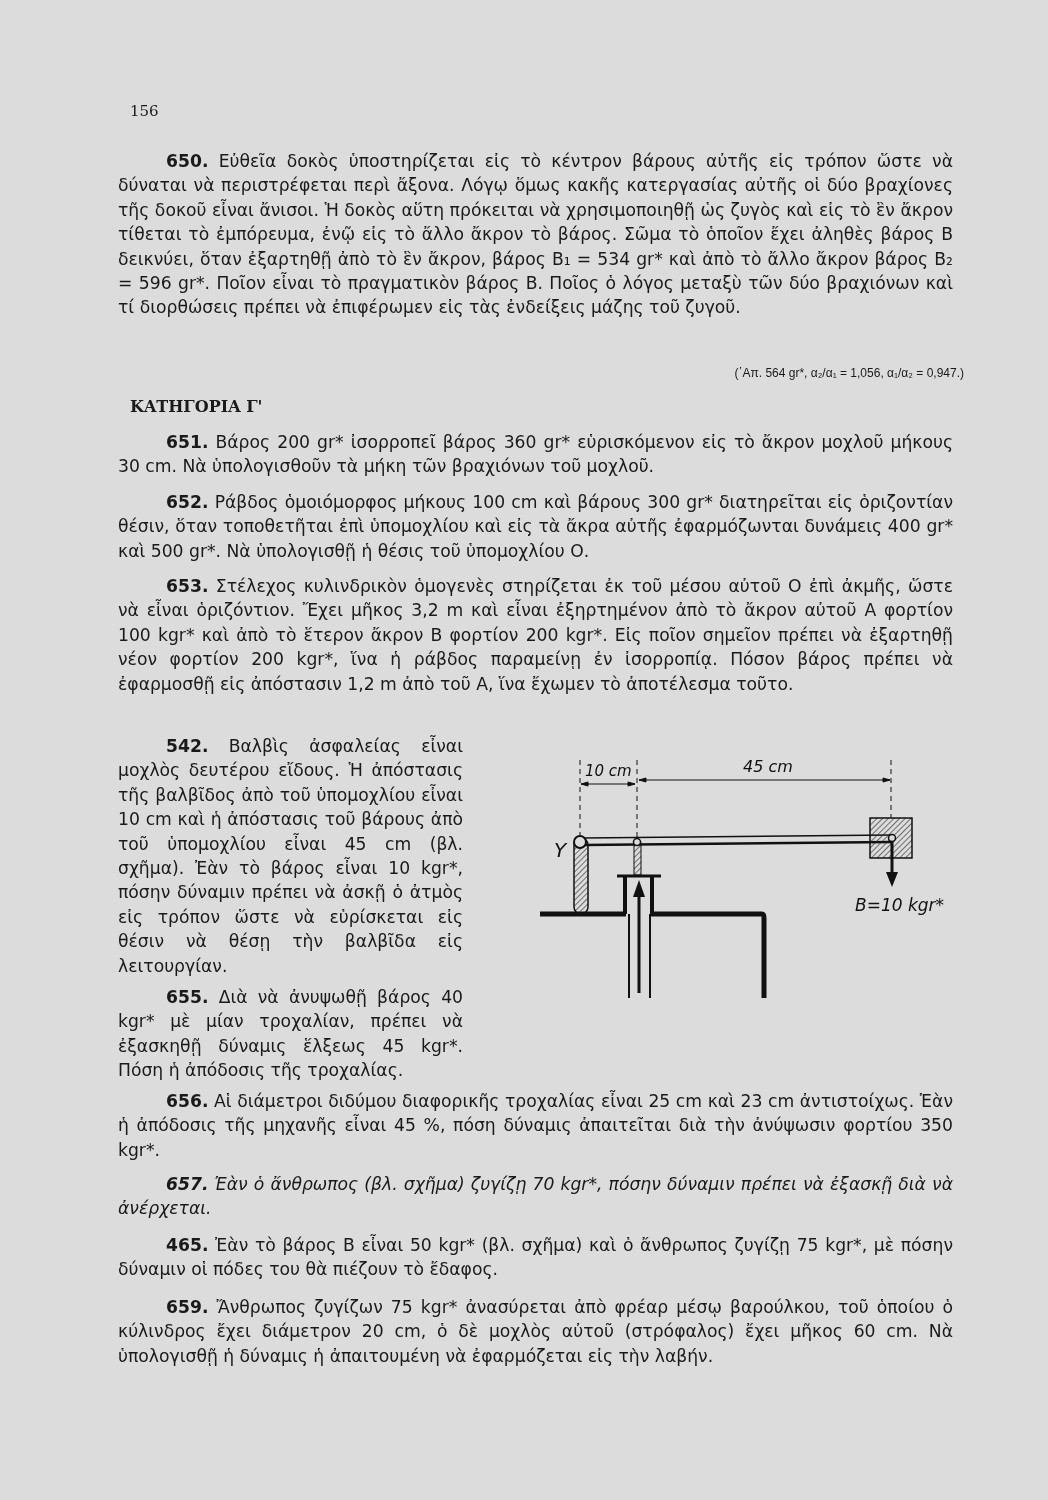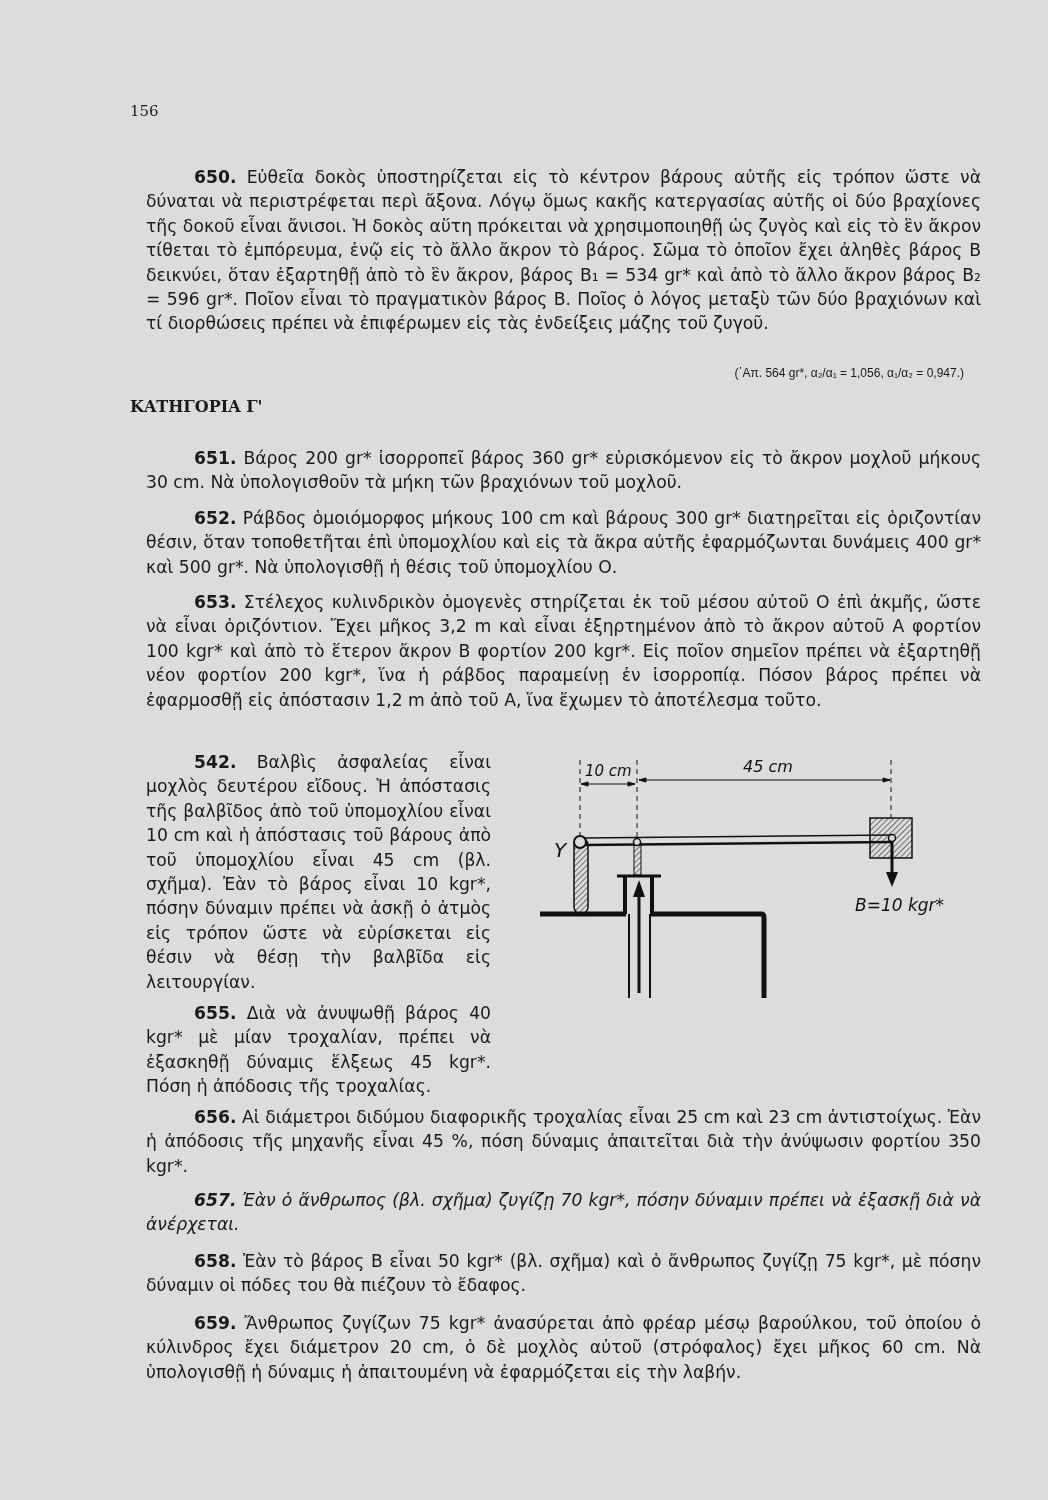--- a/index.html
+++ b/index.html
@@ -16,24 +16,23 @@
   }
   .page-number {
     position: absolute; left: 0; top: 0;
     font-family: "DejaVu Serif", serif; font-size: 15px;
   }
   .running-title {
     position: absolute; left: 0; right: 0; top: 0; text-align: center;
     font-size: 17px; letter-spacing: 5px;
   }
   .problem {
-    position: absolute; left: 146px; width: 835px;
+    position: absolute; left: 118px; width: 835px;
     font-size: 17.2px; line-height: 24.4px; text-align: justify;
     text-indent: 48px;
-    margin-top: 16px;
   }
   .problem.narrow { width: 345px; }
   .num { font-weight: bold; font-family: "DejaVu Sans", sans-serif; }
   .answer {
     position: absolute; right: 84px; top: 366px;
     font-family: Liberation Sans, sans-serif; font-size: 12px;
   }
   .category {
     position: absolute; left: 130px; top: 397px;
     font-family: "DejaVu Serif", serif; font-weight: bold; font-size: 16px; text-align: right;
@@ -148,20 +147,20 @@
   <span class="num">656.</span>
   <span>Αἱ διάμετροι διδύμου διαφορικῆς τροχαλίας εἶναι 25 cm καὶ 23 cm ἀντιστοίχως. Ἐὰν ἡ ἀπόδοσις τῆς μηχανῆς εἶναι 45 %, πόση δύναμις ἀπαιτεῖται διὰ τὴν ἀνύψωσιν φορτίου 350 kgr*.</span>
 </div>
 
 <div class="problem" style="top:1172px;font-style:italic;">
   <span class="num">657.</span>
   <span>Ἐὰν ὁ ἄνθρωπος (βλ. σχῆμα) ζυγίζῃ 70 kgr*, πόσην δύναμιν πρέπει νὰ ἐξασκῇ διὰ νὰ ἀνέρχεται.</span>
 </div>
 
 <div class="problem" style="top:1233px;">
-  <span class="num">658.</span>
+  <span class="num">465.</span>
   <span>Ἐὰν τὸ βάρος Β εἶναι 50 kgr* (βλ. σχῆμα) καὶ ὁ ἄνθρωπος ζυγίζῃ 75 kgr*, μὲ πόσην δύναμιν οἱ πόδες του θὰ πιέζουν τὸ ἔδαφος.</span>
 </div>
 
 <div class="problem" style="top:1295px;">
   <span class="num">659.</span>
   <span>Ἄνθρωπος ζυγίζων 75 kgr* ἀνασύρεται ἀπὸ φρέαρ μέσῳ βαρούλκου, τοῦ ὁποίου ὁ κύλινδρος ἔχει διάμετρον 20 cm, ὁ δὲ μοχλὸς αὐτοῦ (στρόφαλος) ἔχει μῆκος 60 cm. Νὰ ὑπολογισθῇ ἡ δύναμις ἡ ἀπαιτουμένη νὰ ἐφαρμόζεται εἰς τὴν λαβήν.</span>
 </div>
 
 </body></html>

